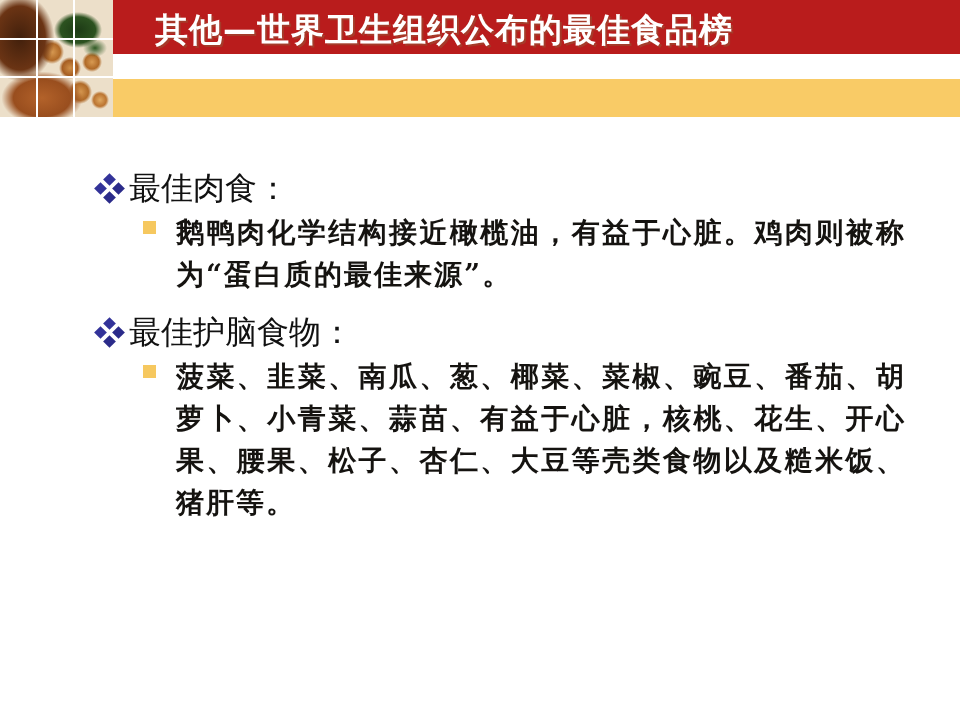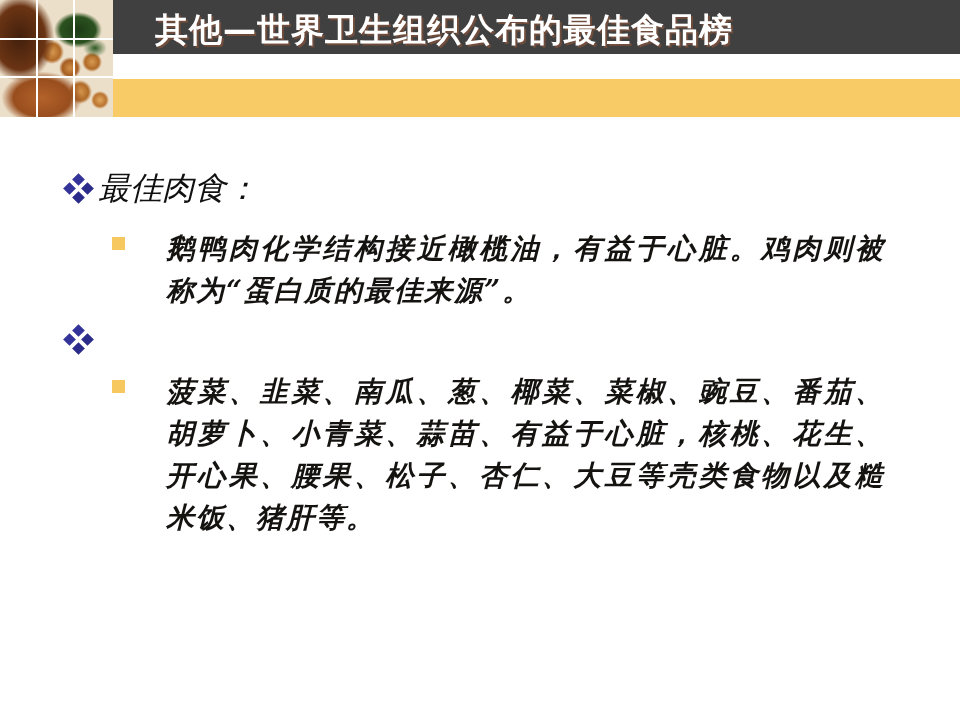--- a/index.html
+++ b/index.html
@@ -10,21 +10,21 @@
     background: #ffffff;
     overflow: hidden;
     font-family: "DejaVu Serif", "Liberation Serif", serif;
   }
 
   
   .header-bar {
     position: absolute;
     left: 0; top: 0;
     width: 960px; height: 54px;
-    background: #404040;
+    background: #b91c1c;
     display: flex;
     align-items: center;
   }
   .slide-title {
     margin-left: 155px;
     padding-top: 6px;
     font-family: "DejaVu Sans", "Liberation Sans", sans-serif;
     font-weight: bold;
     font-size: 33px;
     letter-spacing: 1px;
@@ -63,24 +63,23 @@
       radial-gradient(circle 10px at 92px 62px, #d89a52 0%, #b06a28 70%, rgba(176,106,40,0) 100%),
       
       radial-gradient(ellipse 52px 34px at 42px 98px, #b3622a 0%, #994e1e 55%, rgba(153,78,30,0) 78%),
       radial-gradient(circle 12px at 80px 92px, #d89a52 0%, #b06a28 70%, rgba(176,106,40,0) 100%),
       radial-gradient(circle 9px  at 100px 100px, #e0a860 0%, #bb7430 70%, rgba(187,116,48,0) 100%);
   }
 
   
   .content {
     position: absolute;
-    left: 65px; top: 166px;
+    left: 96px; top: 166px;
     width: 820px;
     color: #141414;
-    font-style: italic;
   }
   .h-row {
     display: flex;
     align-items: center;
     line-height: 44px;
   }
   .h-row.second { margin-top: 14px; }
   .h-text {
     font-size: 32px;
     color: #111111;
@@ -101,22 +100,21 @@
     transform: rotate(45deg);
   }
   .dmark i:nth-child(1) { left: 9px;  top: 0; }
   .dmark i:nth-child(2) { left: 0;    top: 9px; }
   .dmark i:nth-child(3) { left: 18px; top: 9px; background: #2b2b8a; }
   .dmark i:nth-child(4) { left: 9px;  top: 18px; background: #2b2b8a; }
 
   .p-row {
     display: flex;
     align-items: flex-start;
-    margin-top: 18px;
-    gap: 21px;
+    margin-top: 2px;
   }
   .sq-bullet {
     flex: 0 0 13px;
     width: 13px; height: 13px;
     margin-left: 47px;
     margin-top: 9px;
     background: #F6C85F;
   }
   .p-text {
     margin-left: 20px;
@@ -159,20 +157,21 @@
       <div class="p-text">鹅鸭肉化学结构接近橄榄油，有益于心脏。鸡肉则被称为“蛋白质的最佳来源”。</div>
     </div>
 
     <div class="h-row second">
       <span class="dmark">
           <i></i>
           <i></i>
           <i></i>
           <i></i>
         </span>
+      <span class="h-text">最佳护脑食物：</span>
     </div>
 
     <div class="p-row">
       <span class="sq-bullet"></span>
       <div class="p-text">菠菜、韭菜、南瓜、葱、椰菜、菜椒、豌豆、番茄、胡萝卜、小青菜、蒜苗、有益于心脏，核桃、花生、开心果、腰果、松子、杏仁、大豆等壳类食物以及糙米饭、猪肝等。</div>
     </div>
 
   </div>
 </div>
 

